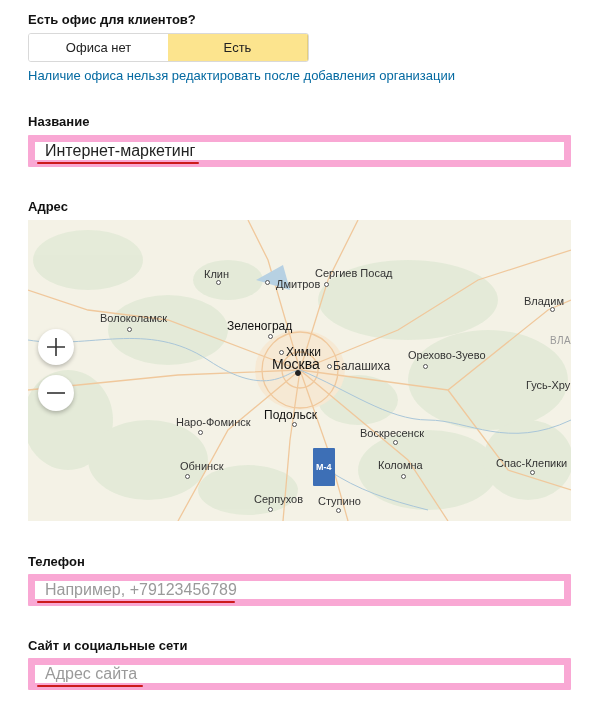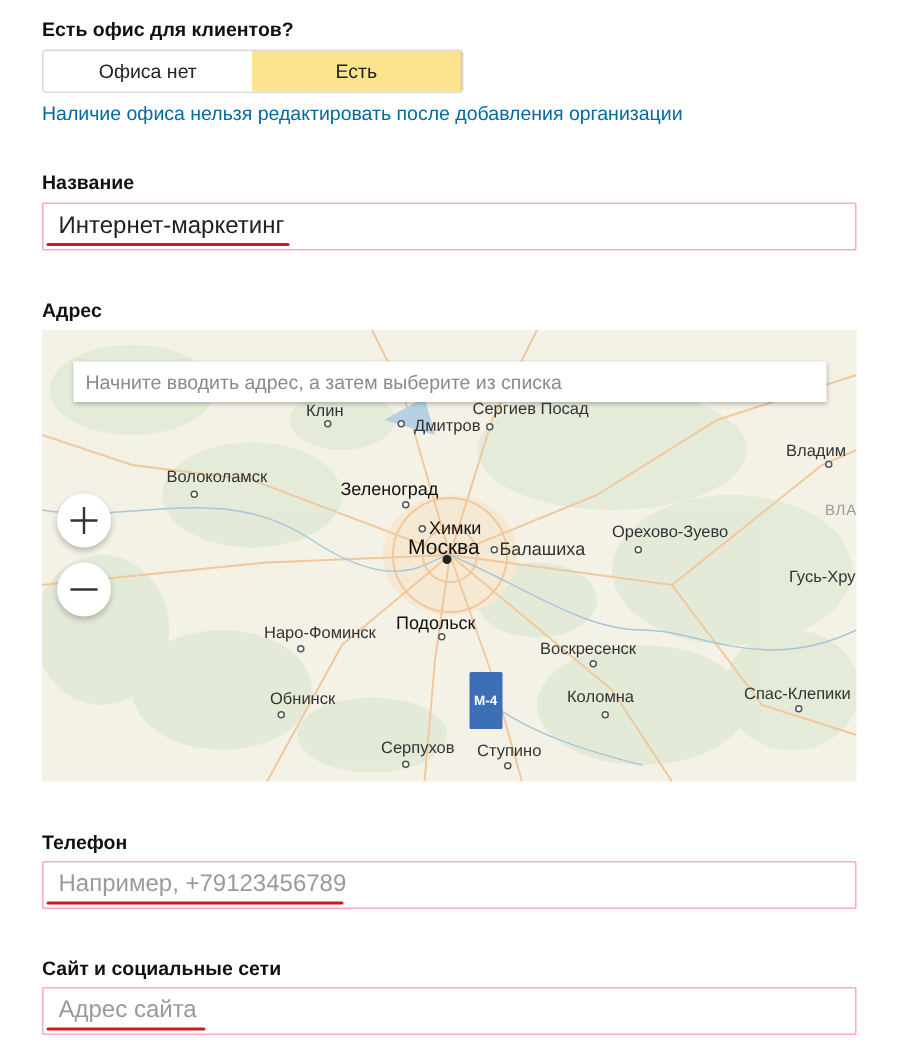--- a/index.html
+++ b/index.html
@@ -5,21 +5,21 @@
   * { box-sizing: border-box; margin: 0; padding: 0; }
   html, body { width: 600px; height: 705px; background: #ffffff; overflow: hidden; }
   body { font-family: "Liberation Sans", sans-serif; color: #000; position: relative; }
   .label { position: absolute; left: 28px; font-size: 13px; font-weight: bold; color: #111; }
   .toggle { position: absolute; left: 28px; top: 33px; width: 281px; height: 29px; display: flex;
             border: 1px solid #d9d9d9; border-radius: 3px; overflow: hidden; }
   .toggle-btn { flex: 1; display: flex; align-items: center; justify-content: center; font-size: 13px;
                 color: #222; background: #fff; cursor: pointer; }
   .toggle-btn.active { background: #fce48e; border-right: 1px solid #e6cf7a; }
   .hint { position: absolute; left: 28px; top: 68px; font-size: 13px; color: #0369a1; }
-  .input { position: absolute; left: 28px; width: 543px; height: 32px; border: 1px solid #f9a8d4;
+  .input { position: absolute; left: 28px; width: 543px; height: 32px; border: 7px solid #f9a8d4;
            border-radius: 1px; background: #fff; padding: 0 10px; display: flex; align-items: center;
            font-size: 16px; }
   .input .value { color: #222; position: relative; }
   .input .placeholder { color: #9a9a9a; position: relative; }
   .underline { position: absolute; left: -8px; bottom: -4px; height: 2px; background: #cc1b1b; border-radius: 1px; }
 
   .map { position: absolute; left: 28px; top: 220px; width: 543px; height: 301px; overflow: hidden;
          background: #f3f1e4; }
   .map svg.bg { position: absolute; left: 0; top: 0; }
   .map-search { position: absolute; left: 21px; top: 21px; width: 502px; height: 27px; background: #fff;
@@ -91,33 +91,30 @@
     </g>
 
     <g stroke="#a9c6d9" stroke-width="1" fill="none">
       <path d="M0 120 C60 130, 120 100, 180 140 S 260 150, 272 150"></path>
       <path d="M272 150 C320 170, 360 200, 400 200 S 480 230, 543 200"></path>
       <path d="M300 250 C330 270, 360 280, 400 290"></path>
     </g>
     <path d="M228 60 L255 45 L262 70 Z" fill="#b7d1e3"></path>
   </svg>
 
-  <div class="map-search">
-    <span>Начните вводить адрес, а затем выберите из списка</span>
-  </div>
 
   <span class="city" style="left:176px; top:49px;">Клин</span>
   <span class="dot" style="left:188px; top:60px;"></span>
   <span class="city" style="left:287px; top:48px;">Сергиев Посад</span>
   <span class="dot" style="left:296px; top:62px;"></span>
   <span class="city" style="left:248px; top:59px;">Дмитров</span>
   <span class="dot" style="left:237px; top:60px;"></span>
   <span class="city" style="left:496px; top:76px;text-align:center;">Владим</span>
   <span class="dot" style="left:522px; top:87px;"></span>
-  <span class="city" style="left:83px; top:93px;">Волоколамск</span>
+  <span class="city" style="left:72px; top:93px;">Волоколамск</span>
   <span class="dot" style="left:99px; top:107px;"></span>
   <span class="city big" style="left:199px; top:100px; font-size:12px;">Зеленоград</span>
   <span class="dot" style="left:240px; top:114px;"></span>
   <span class="city big" style="left:258px; top:126px; font-size:12px;">Химки</span>
   <span class="dot" style="left:251px; top:130px;"></span>
   <span class="city big" style="left:244px; top:137px;">Москва</span>
   <span class="dot capital" style="left:267px; top:150px;"></span>
   <span class="city" style="left:305px; top:140px; font-size:12px;">Балашиха</span>
   <span class="dot" style="left:299px; top:144px;"></span>
   <span class="city" style="left:380px; top:130px;">Орехово-Зуево</span>

